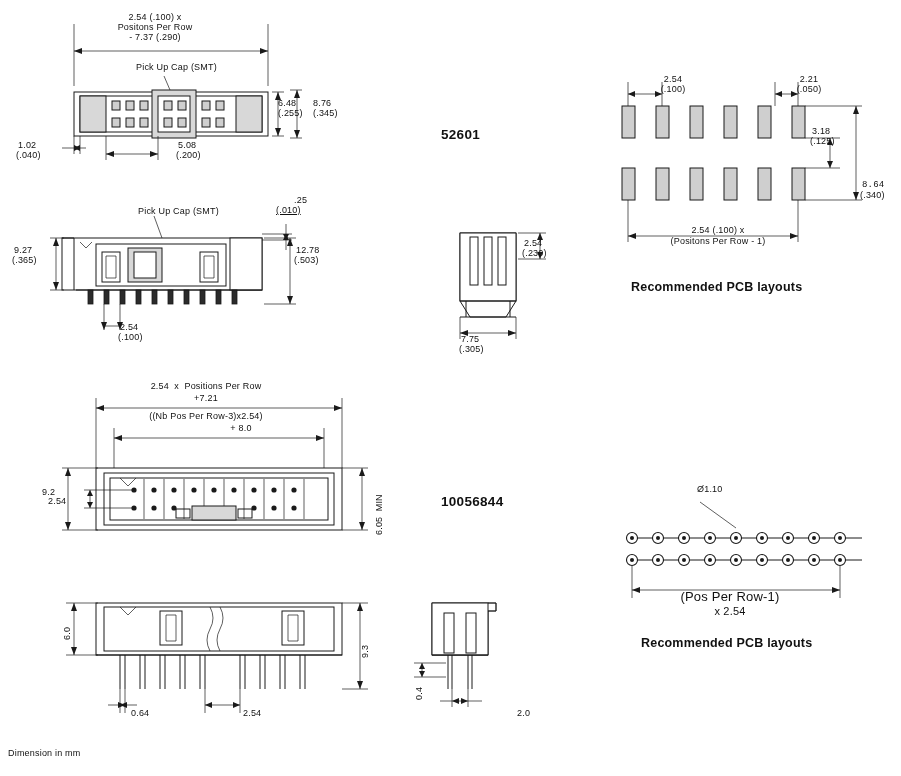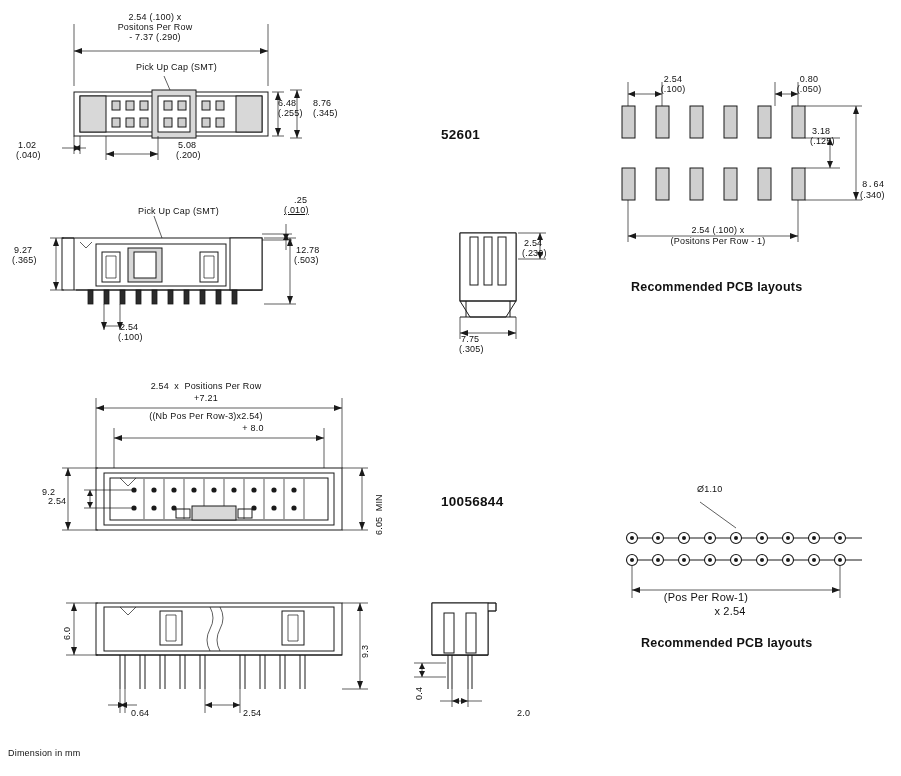--- a/index.html
+++ b/index.html
@@ -197,21 +197,21 @@
     <line class="thin" x1="96" y1="114" x2="96" y2="140"></line>
     <path class="dot" d="M80,140 l-3,-8 l6,0 z"></path>
     <path class="dot" d="M96,140 l-3,-8 l6,0 z"></path>
     <line class="thin" x1="80" y1="136" x2="96" y2="136"></line>
   </svg>
 
   <div class="lbl" style="left:138px; top:206px;">Pick Up Cap (SMT)</div>
   <div class="lbl" style="left:14px; top:245px;">9.27</div>
   <div class="lbl" style="left:12px; top:255px;">(.365)</div>
   <div class="lbl" style="left:294px; top:195px;">.25</div>
-  <div class="lbl" style="left:284px; top:205px;text-decoration:underline;">(.010)</div>
+  <div class="lbl" style="left:276px; top:205px;text-decoration:underline;">(.010)</div>
   <div class="lbl" style="left:296px; top:245px;">12.78</div>
   <div class="lbl" style="left:294px; top:255px;">(.503)</div>
   <div class="lbl" style="left:120px; top:322px;">2.54</div>
   <div class="lbl" style="left:118px; top:332px;">(.100)</div>
 
   <div class="lbl big" style="left:441px; top:127px;">52601</div>
 
   <svg class="abs" style="left:430px; top:215px;" width="150" height="140" viewBox="0 0 150 140">
 
     <path class="fillwhite" d="M30,18 L86,18 L86,86 L76,102 L40,102 L30,86 Z"></path>
@@ -289,21 +289,21 @@
 
     <line class="thin" x1="28" y1="128" x2="28" y2="170"></line>
     <line class="thin" x1="198" y1="128" x2="198" y2="170"></line>
     <line class="thin" x1="28" y1="164" x2="198" y2="164"></line>
     <path class="dot" d="M28,164 l8,-3 l0,6 z"></path>
     <path class="dot" d="M198,164 l-8,-3 l0,6 z"></path>
   </svg>
 
   <div class="lbl c" style="left:650px; top:74px; width:46px;">2.54</div>
   <div class="lbl c" style="left:650px; top:84px; width:46px;">(.100)</div>
-  <div class="lbl c" style="left:786px; top:74px; width:46px;">0.80</div>
+  <div class="lbl c" style="left:786px; top:74px; width:46px;">2.21</div>
   <div class="lbl c" style="left:786px; top:84px; width:46px;">(.050)</div>
   <div class="lbl" style="left:812px; top:126px;">3.18</div>
   <div class="lbl" style="left:810px; top:136px;text-align:right;">(.125)</div>
   <div class="lbl" style="left:862px; top:180px;font-family:Liberation Mono, monospace;">8.64</div>
   <div class="lbl" style="left:860px; top:190px;">(.340)</div>
   <div class="lbl c" style="left:606px; top:225px; width:224px;">2.54 (.100) x</div>
   <div class="lbl c" style="left:606px; top:236px; width:224px;">(Positons Per Row - 1)</div>
   <div class="lbl pcbtitle" style="left:631px; top:280px;">Recommended PCB layouts</div>
 
   <svg class="abs" style="left:24px; top:380px;" width="360" height="170" viewBox="0 0 360 170">
@@ -376,21 +376,21 @@
     <line class="thin" x1="318" y1="88" x2="344" y2="88"></line>
     <line class="thin" x1="318" y1="150" x2="344" y2="150"></line>
     <line class="thin" x1="338" y1="88" x2="338" y2="150"></line>
     <path class="dot" d="M338,88 l-3,8 l6,0 z"></path>
     <path class="dot" d="M338,150 l-3,-8 l6,0 z"></path>
   </svg>
 
   <div class="lbl c" style="left:96px; top:381px; width:220px;">2.54  x  Positions Per Row</div>
   <div class="lbl c" style="left:96px; top:393px; width:220px;">+7.21</div>
   <div class="lbl c" style="left:96px; top:411px; width:220px;">((Nb Pos Per Row-3)x2.54)</div>
-  <div class="lbl c" style="left:96px; top:423px; width:220px;padding-left:47px;">+ 8.0</div>
+  <div class="lbl c" style="left:84px; top:423px; width:220px;padding-left:47px;">+ 8.0</div>
   <div class="lbl" style="left:18px; top:487px;padding-left:24px;">9.2</div>
   <div class="lbl" style="left:48px; top:496px;">2.54</div>
   <div class="lbl vert" style="left:374px; top:535px;">6.05  MIN</div>
 
   <div class="lbl big" style="left:441px; top:494px;">10056844</div>
 
   <svg class="abs" style="left:24px; top:585px;" width="360" height="150" viewBox="0 0 360 150">
 
     <rect class="fillwhite" x="72" y="18" width="246" height="52"></rect>
     <rect class="fillwhite" x="80" y="22" width="230" height="44"></rect>
@@ -539,19 +539,19 @@
     </g>
 
     <line class="thin" x1="22" y1="86" x2="22" y2="118"></line>
     <line class="thin" x1="230" y1="86" x2="230" y2="118"></line>
     <line class="thin" x1="22" y1="110" x2="230" y2="110"></line>
     <path class="dot" d="M22,110 l8,-3 l0,6 z"></path>
     <path class="dot" d="M230,110 l-8,-3 l0,6 z"></path>
   </svg>
 
   <div class="lbl" style="left:697px; top:484px;">Ø1.10</div>
-  <div class="lbl c" style="left:596px; top:592px; width:220px; font-size:11px;">(Pos Per Row-1)</div>
+  <div class="lbl c" style="left:620px; top:592px; width:220px; font-size:13px;">(Pos Per Row-1)</div>
   <div class="lbl c" style="left:620px; top:606px; width:220px; font-size:11px;">x 2.54</div>
   <div class="lbl pcbtitle" style="left:641px; top:636px;">Recommended PCB layouts</div>
 
   <div class="lbl foot" style="left:8px; top:748px;">Dimension in mm</div>
 
 </div>
 
 </body></html>

